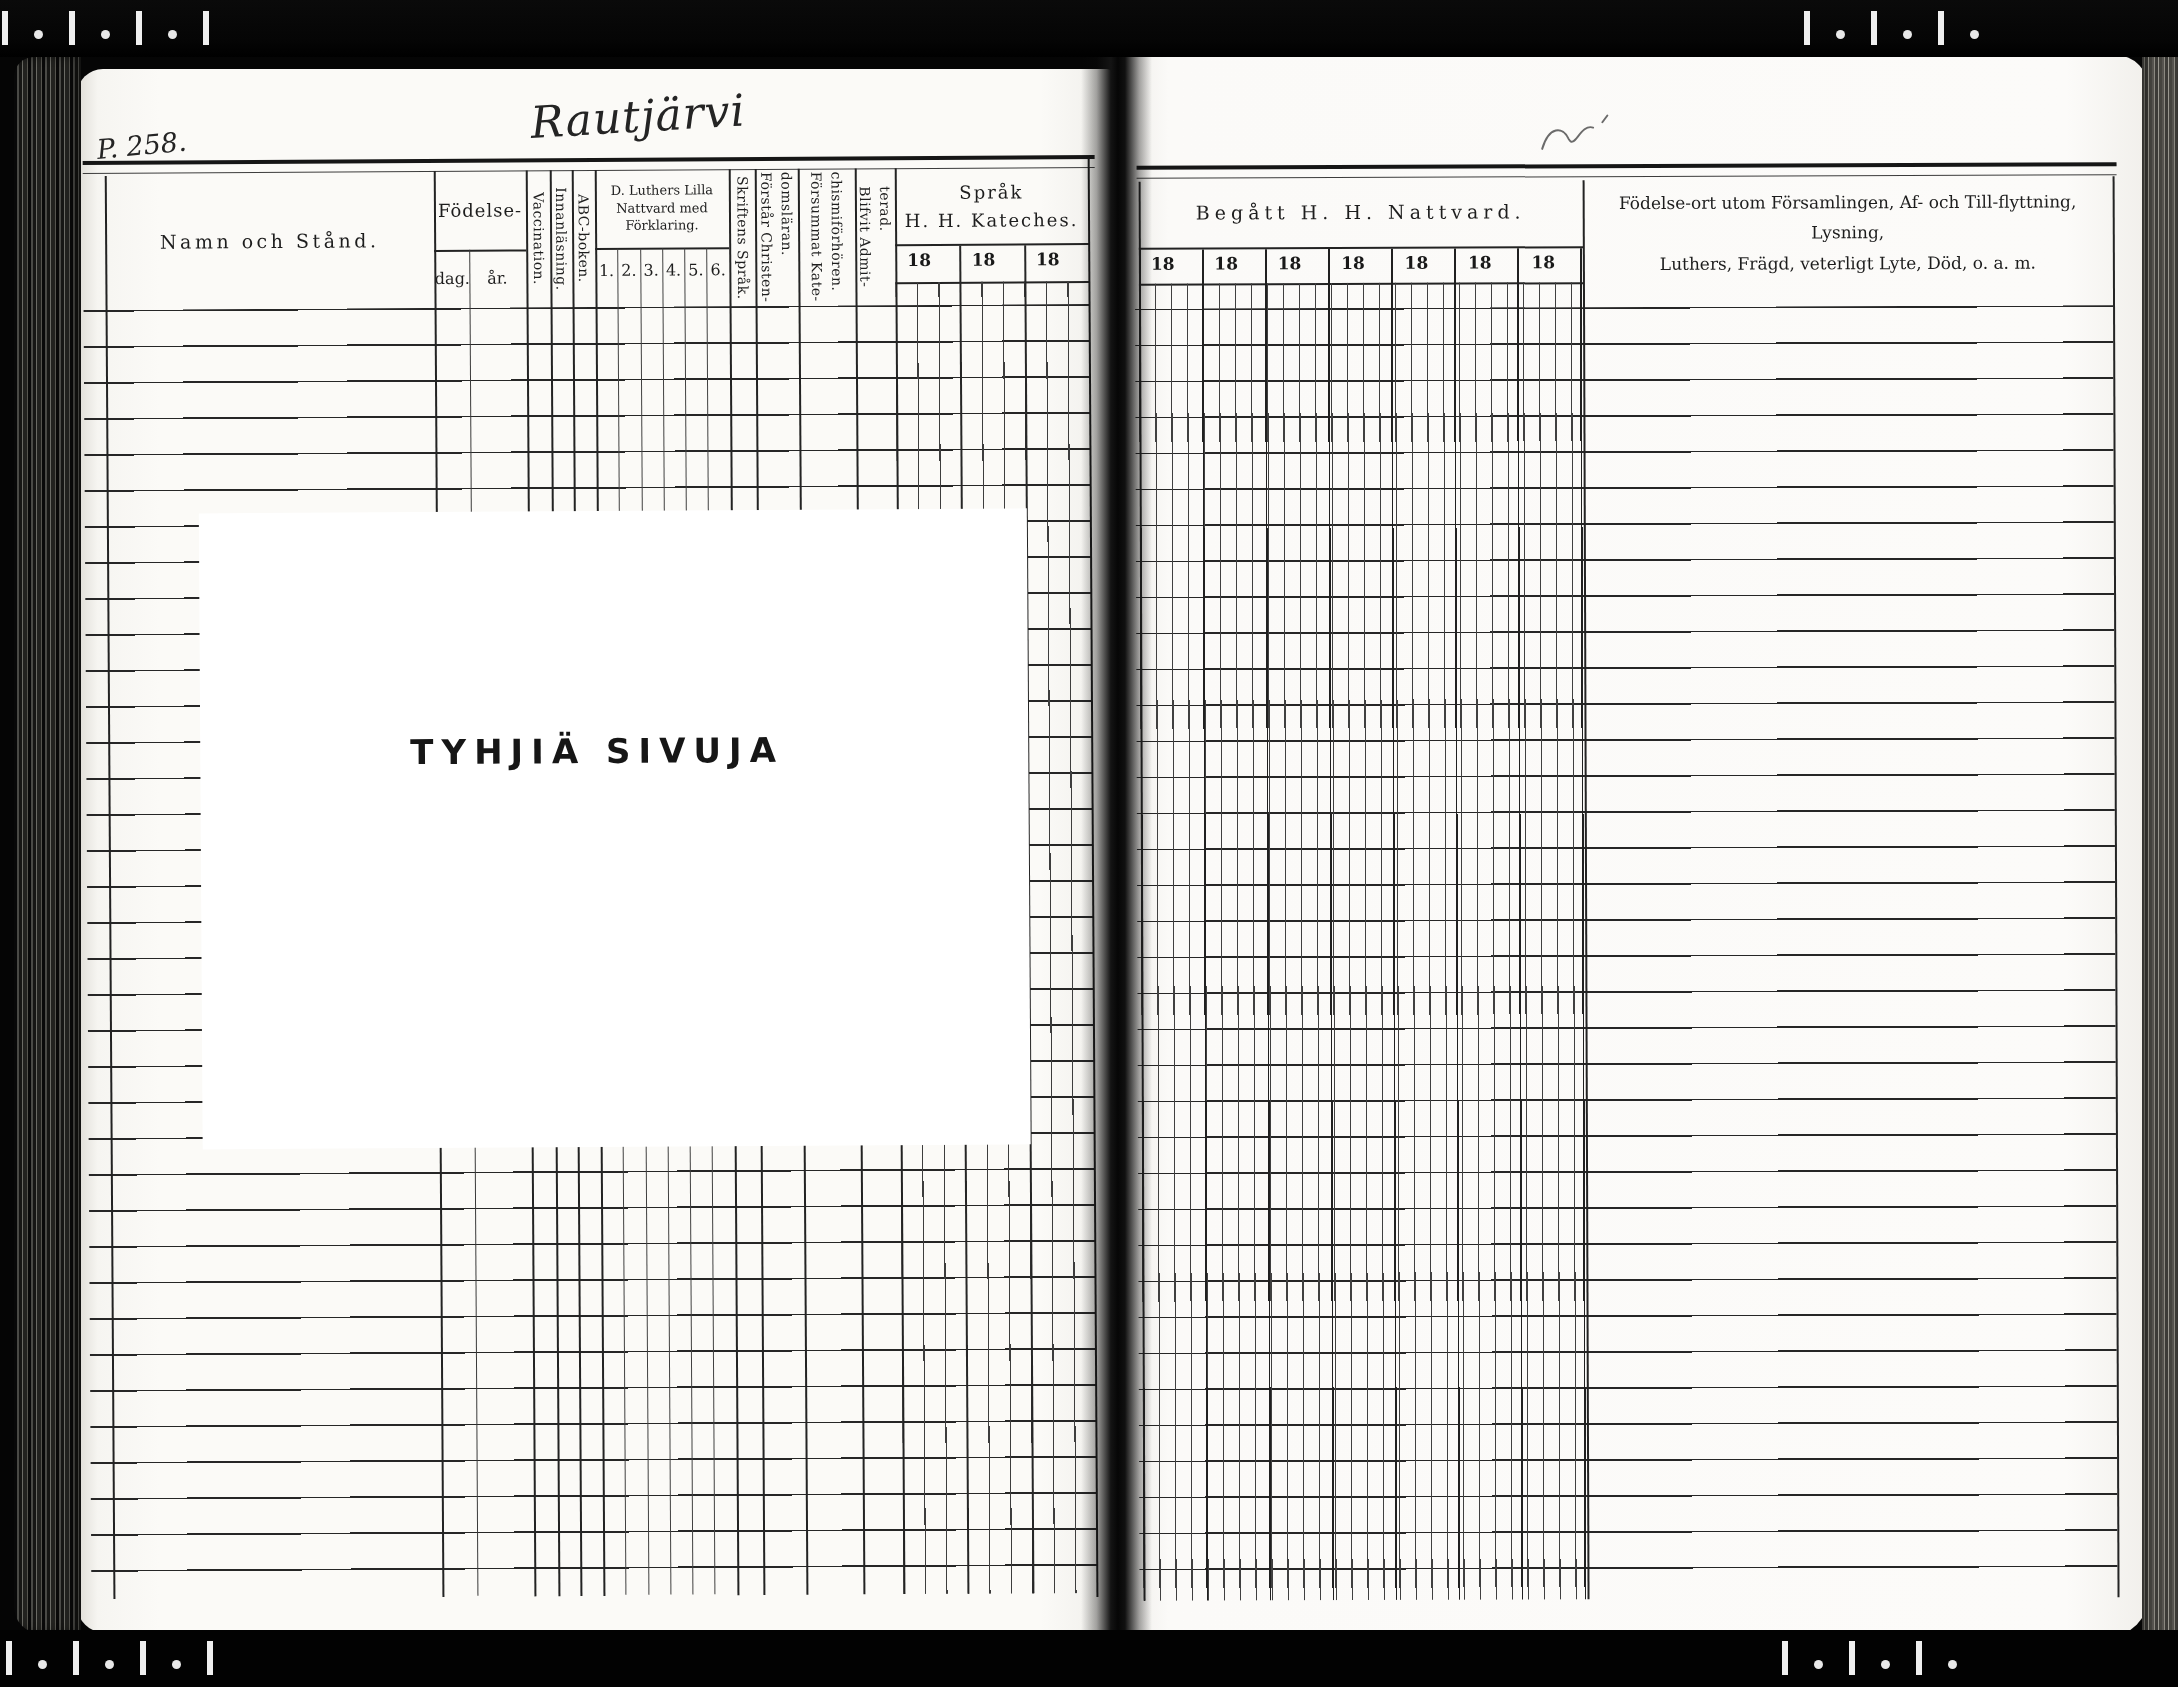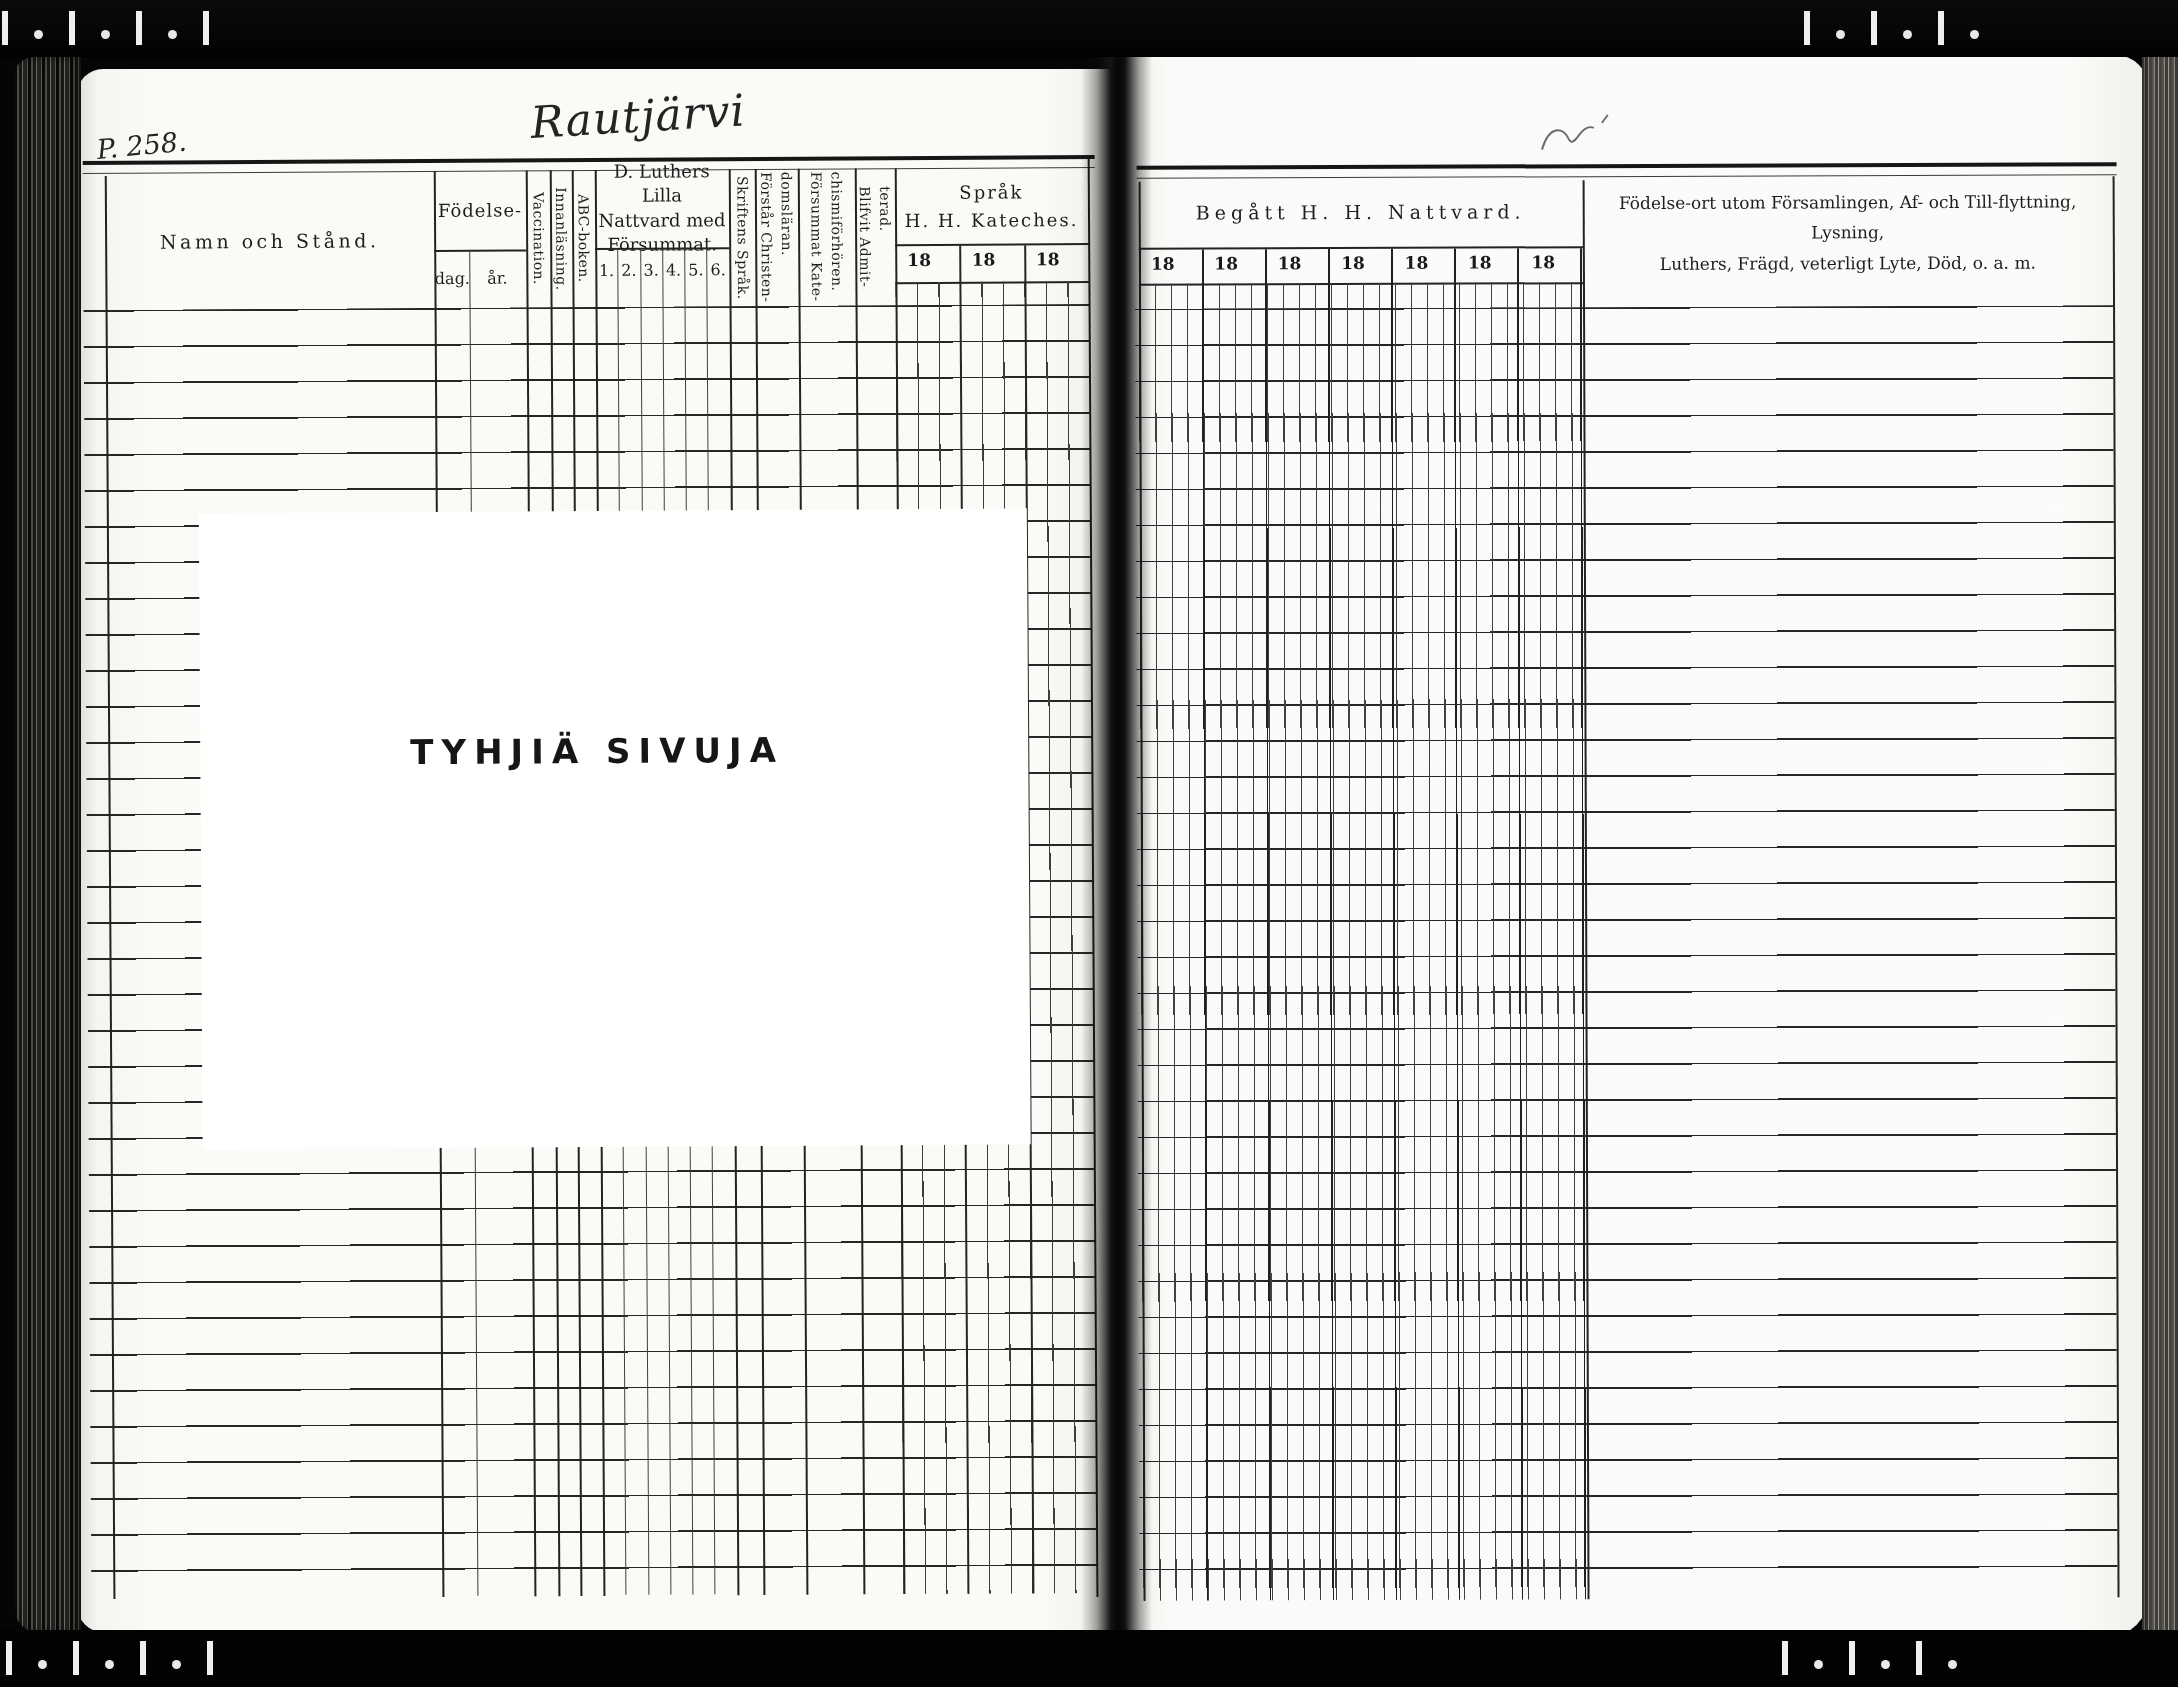--- a/index.html
+++ b/index.html
@@ -99,24 +99,24 @@
     <div class="vcell" style="left:530px;width:25px;">
       <div class="vtext">Vaccination.</div>
     </div>
     <div class="vcell" style="left:554px;width:22px;">
       <div class="vtext">Innanläsning.</div>
     </div>
     <div class="vcell" style="left:576px;width:23px;">
       <div class="vtext">ABC-boken.</div>
     </div>
 
-    <div class="hcell" style="left:599px;top:172px;width:134px;height:73px;font-size:18px;line-height:1.35;flex-direction:column;">
+    <div class="hcell" style="left:599px;top:172px;width:134px;height:73px;font-size:13px;line-height:1.35;flex-direction:column;">
       <div>D. Luthers Lilla</div>
       <div>Nattvard med</div>
-      <div>Försummat.</div>
+      <div>Förklaring.</div>
     </div>
     <div class="numrow" style="left:599px;top:249px;width:134px;height:57px;">
         <div class="ncell">1.</div>
         <div class="ncell">2.</div>
         <div class="ncell">3.</div>
         <div class="ncell">4.</div>
         <div class="ncell">5.</div>
         <div class="ncell">6.</div>
       </div>
 

